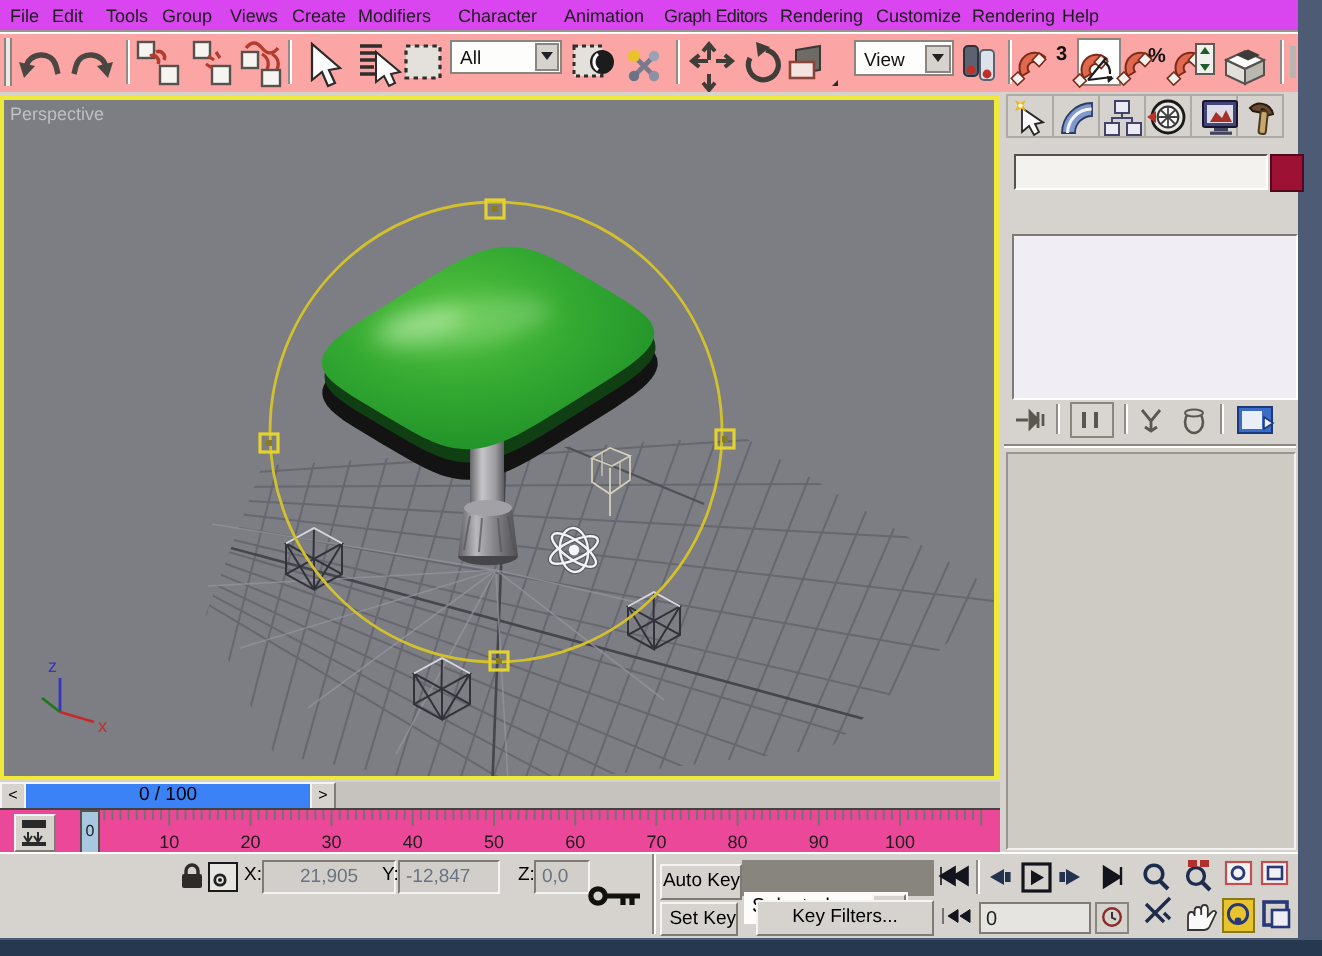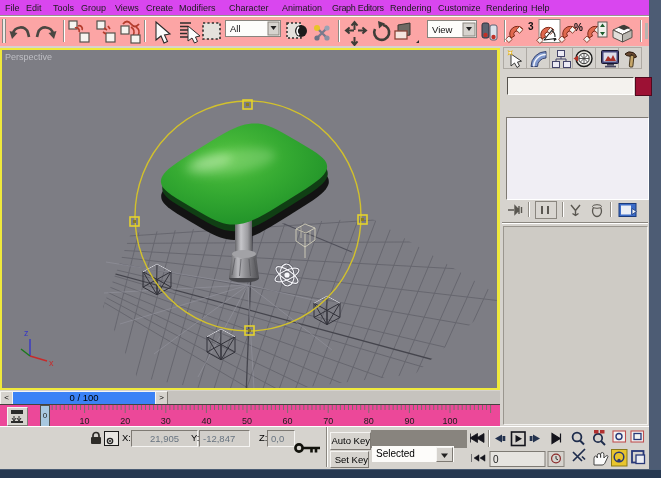--- a/index.html
+++ b/index.html
@@ -541,20 +541,21 @@
   <div class="abs raised" style="left:330px;top:25px;width:37px;height:15px;background:#d6d3ce;font-size:9.5px;text-align:right;line-height:15px">Set Key</div>
 
   <div class="abs" style="left:371px;top:4px;width:96px;height:18px;background:#88847e">
     <div class="abs" style="left:1px;top:16px;width:82px;height:16px;background:#fdfcfa">
       <span style="position:absolute;left:4px;top:2px;font-size:10px">Selected</span>
       <div class="abs raised" style="right:1px;top:1px;width:15px;height:13px;background:#d6d3ce"><svg width="15" height="13">
               <path d="M4 4.5 l3.5 4.5 l3.5 -4.5 z" fill="#222"></path>
             </svg></div>
     </div>
   </div>
+  <div class="abs raised" style="left:378px;top:24px;width:87px;height:16px;background:#d6d3ce;font-size:9.5px;text-align:center;line-height:16px">Key Filters...</div>
 
   <svg class="abs" style="left:468px;top:2px" width="112" height="40" viewBox="0 0 112 40">
     <path d="M2.5 5.5 v9 M16 5.5 l-7.5 4.5 l7.5 4.5 z M9.5 5.5 l-7.5 4.5 l7.5 4.5 z" fill="#14141c" stroke="#14141c" stroke-width="0.8"></path>
     <rect x="20" y="2" width="1" height="17" fill="#918d86"></rect>
         <rect x="21" y="2" width="1" height="17" fill="#fff"></rect>
     <path d="M34 6.5 l-7 4 l7 4 z m0.5 1.5 h2.8 v5 h-2.8 z" fill="#23324e"></path>
     <rect x="43.5" y="4" width="13.5" height="13.5" fill="none" stroke="#14141c" stroke-width="1.6"></rect>
     <path d="M47.5 7 l6.5 3.8 l-6.5 3.8 z" fill="#14141c"></path>
     <path d="M65 6.5 l7 4 l-7 4 z m-0.5 1.5 h-2.8 v5 h2.8 z" fill="#23324e"></path>
     <path d="M84 5.5 l8 5 l-8 5 z M92.5 5.5 v9" fill="#14141c" stroke="#14141c" stroke-width="1.2"></path>

